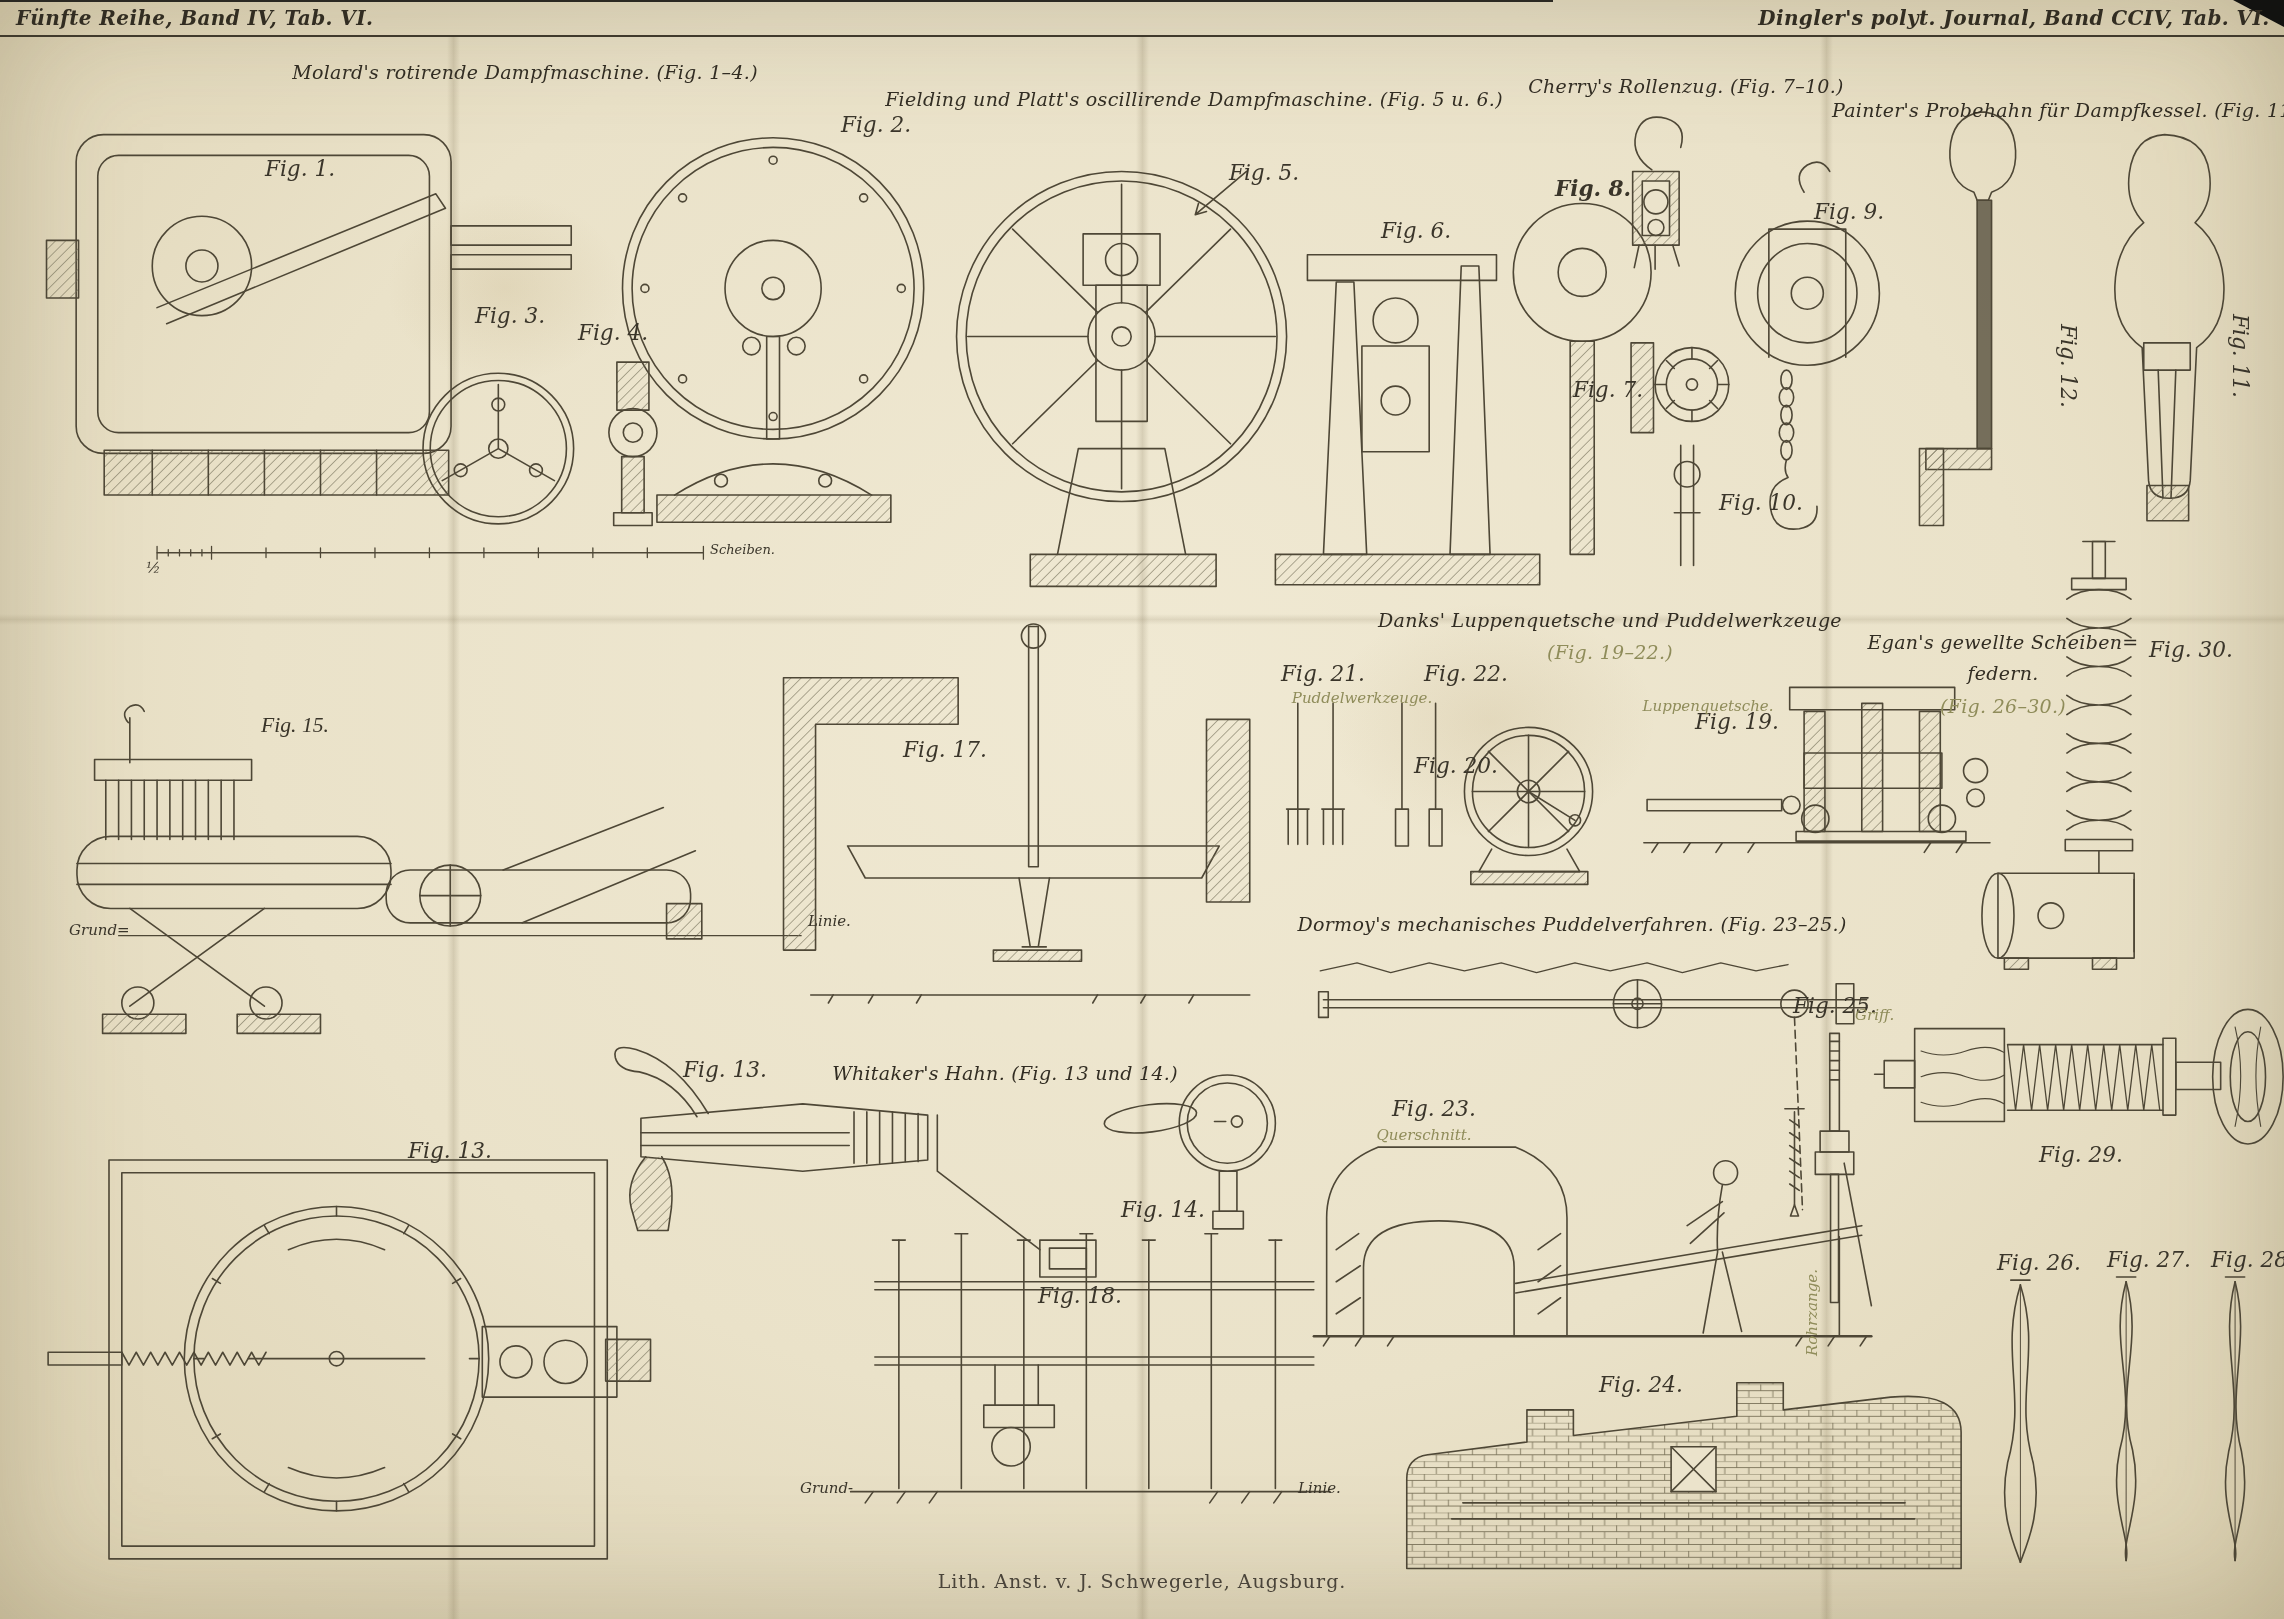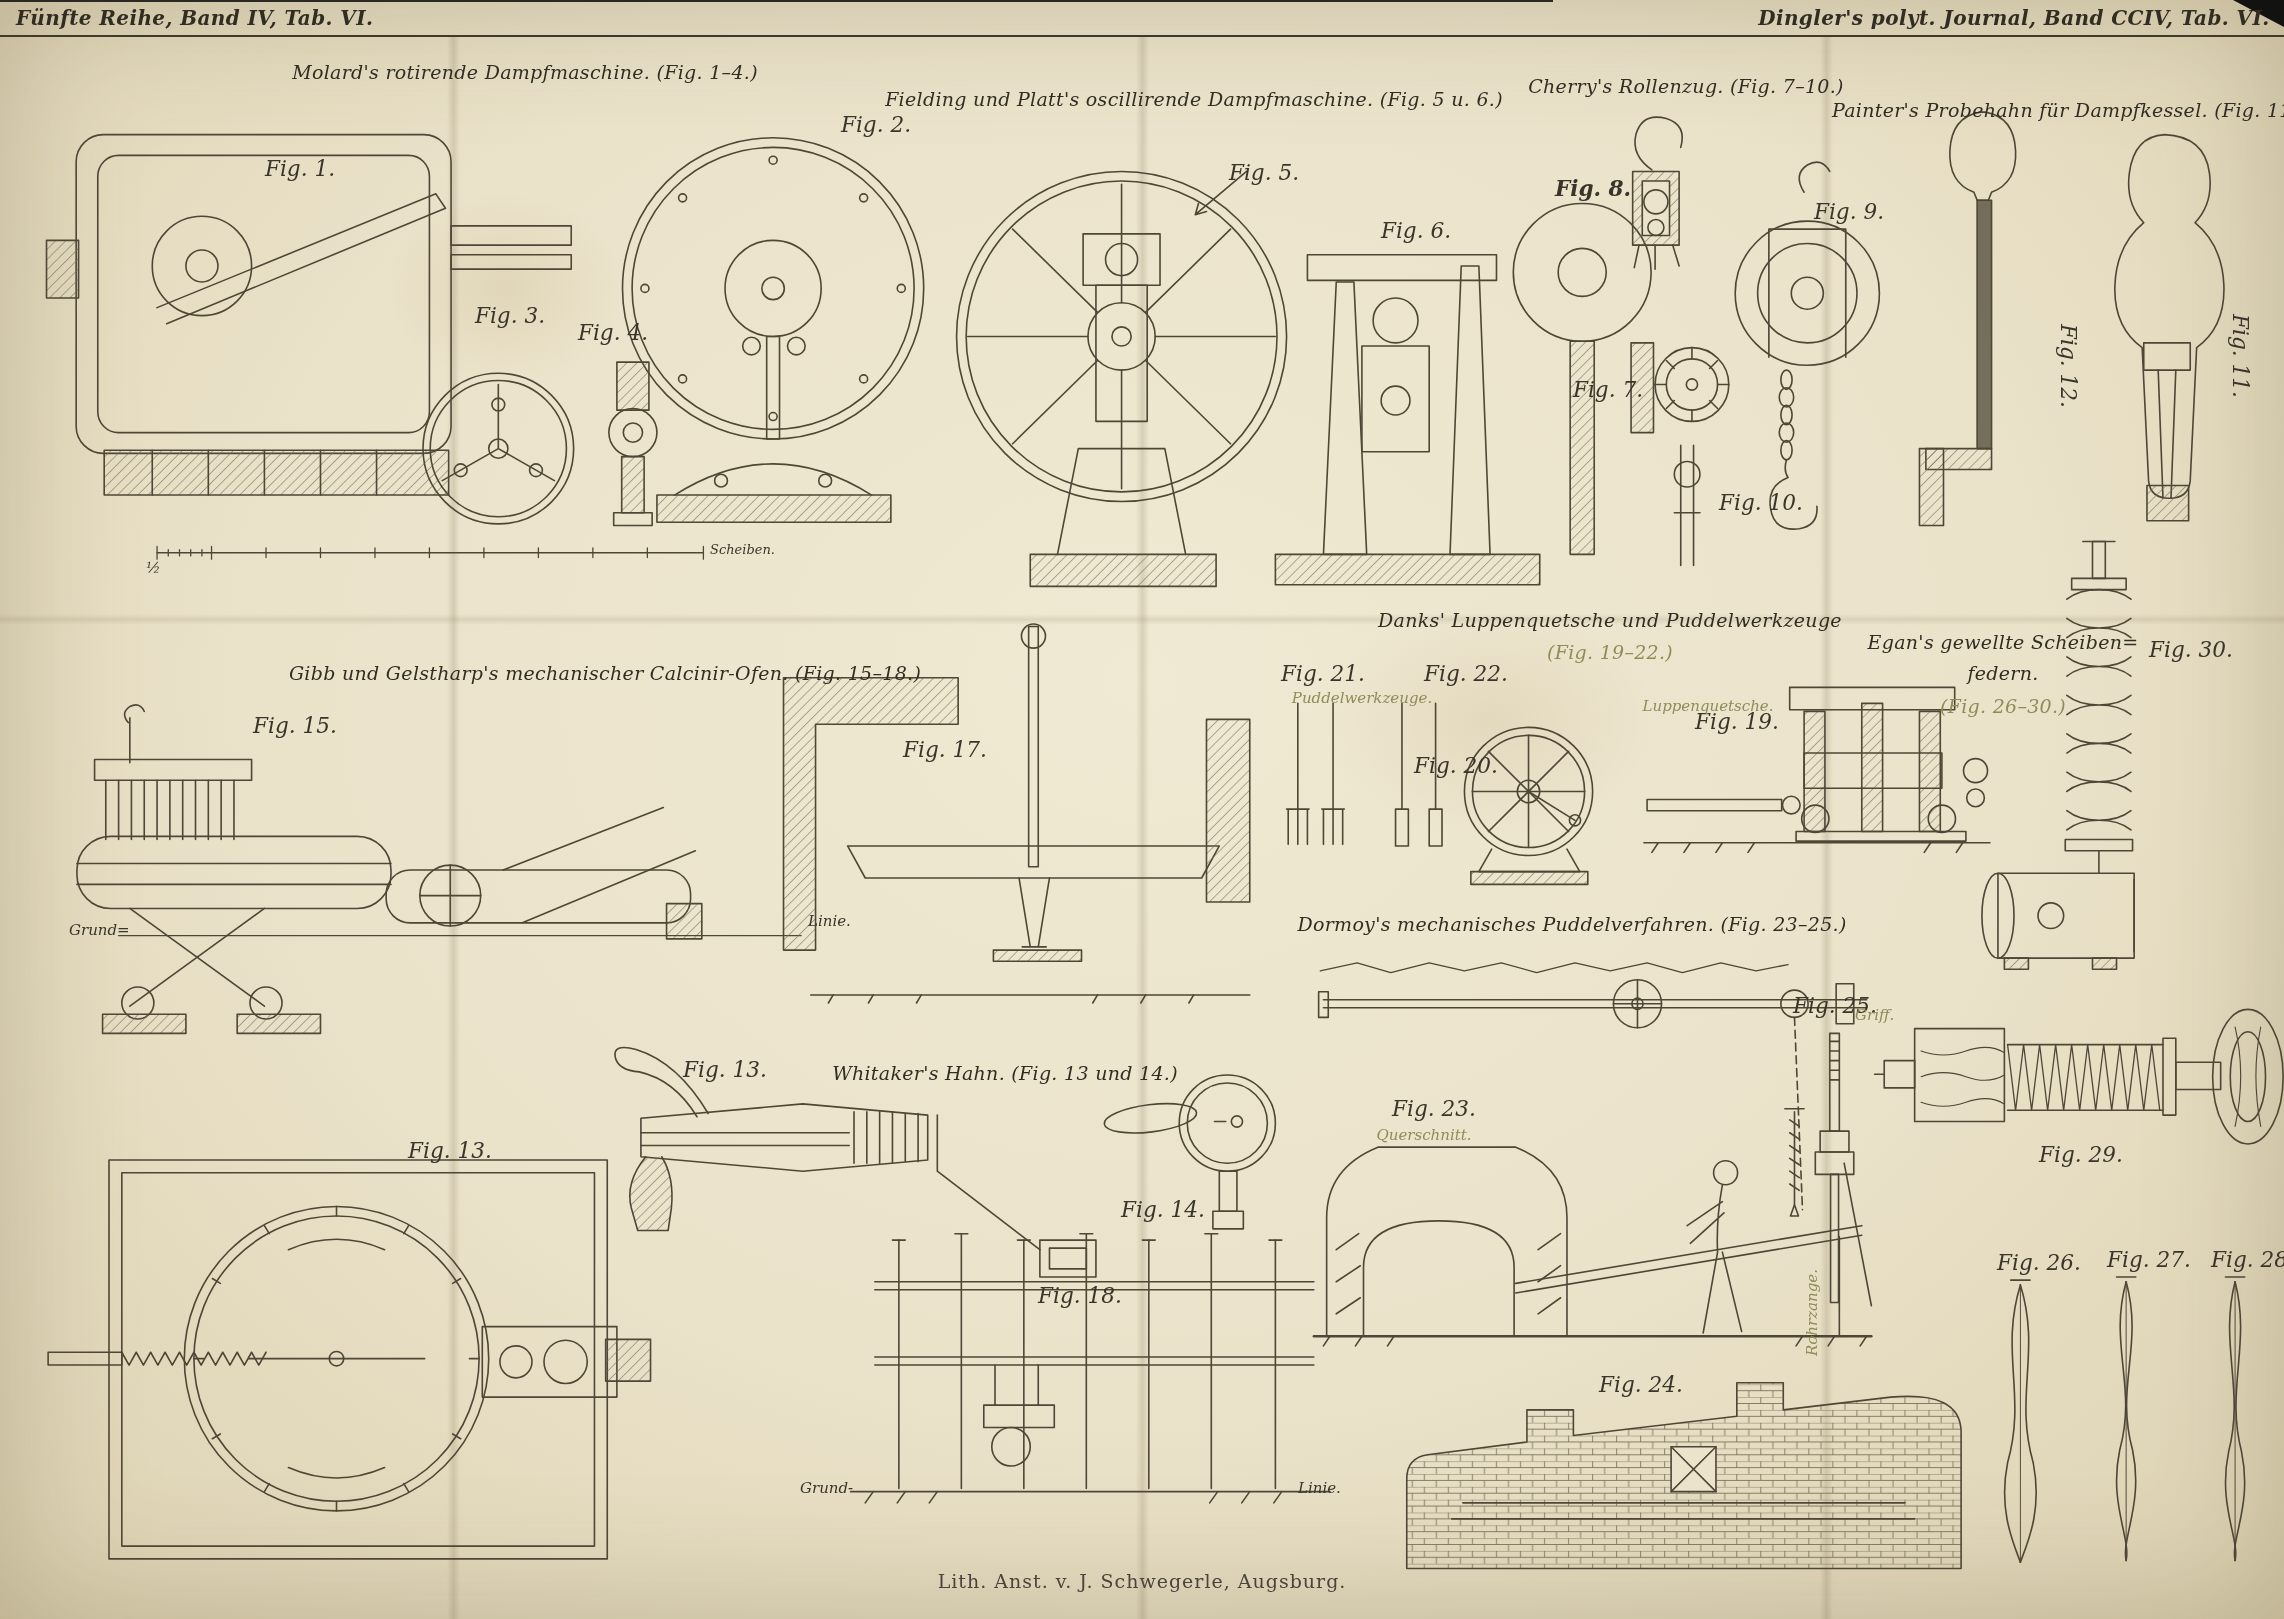--- a/index.html
+++ b/index.html
@@ -395,21 +395,20 @@
     </g>
   </svg>
 
   <div class="txt header" style="left:16px;top:6.4px;">Fünfte Reihe, Band IV, Tab. VI.</div>
   <div class="txt header" style="right:14.4px;top:6.4px;">Dingler's polyt. Journal, Band CCIV, Tab. VI.</div>
 
   <div class="txt title c" style="left:525px;top:61px;">Molard's rotirende Dampfmaschine. (Fig. 1–4.)</div>
   <div class="txt title c" style="left:1194px;top:88px;">Fielding und Platt's oscillirende Dampfmaschine. (Fig. 5 u. 6.)</div>
   <div class="txt title c" style="left:1686px;top:75px;">Cherry's Rollenzug. (Fig. 7–10.)</div>
   <div class="txt title c" style="left:2097px;top:99px;">Painter's Probehahn für Dampfkessel. (Fig. 11 u. 12.)</div>
-  <div class="txt title c" style="left:605px;top:662px;">Gibb und Gelstharp's mechanischer Calcinir-Ofen. (Fig. 15–18.)</div>
   <div class="txt title c" style="left:1610px;top:609px;">Danks' Luppenquetsche und Puddelwerkzeuge</div>
   <div class="txt title c olive" style="left:1610px;top:641px;">(Fig. 19–22.)</div>
   <div class="txt title c" style="left:2003px;top:631px;">Egan's gewellte Scheiben=</div>
   <div class="txt title c" style="left:2003px;top:662px;">federn.</div>
   <div class="txt title c olive" style="left:2003px;top:695px;">(Fig. 26–30.)</div>
   <div class="txt title c" style="left:1572px;top:913px;">Dormoy's mechanisches Puddelverfahren. (Fig. 23–25.)</div>
   <div class="txt title c" style="left:1005px;top:1062px;">Whitaker's Hahn. (Fig. 13 und 14.)</div>
 
   <div class="txt figlabel c" style="left:300px;top:156px;">Fig. 1.</div>
   <div class="txt figlabel c" style="left:876px;top:112px;">Fig. 2.</div>
@@ -418,21 +417,21 @@
   <div class="txt figlabel c" style="left:1264px;top:160px;">Fig. 5.</div>
   <div class="txt figlabel c" style="left:1416px;top:218px;">Fig. 6.</div>
   <div class="txt figlabel c" style="left:1608px;top:377px;">Fig. 7.</div>
   <div class="txt figlabel c" style="left:1593px;top:176px;font-weight:bold;">Fig. 8.</div>
   <div class="txt figlabel c" style="left:1849px;top:199px;">Fig. 9.</div>
   <div class="txt figlabel c" style="left:1761px;top:490px;">Fig. 10.</div>
   <div class="txt figlabel rot90" style="left:2253px;top:314px;">Fig. 11.</div>
   <div class="txt figlabel rot90" style="left:2081px;top:324px;">Fig. 12.</div>
   <div class="txt figlabel c" style="left:725px;top:1057px;">Fig. 13.</div>
   <div class="txt figlabel c" style="left:1163px;top:1170px;margin-top:27px;">Fig. 14.</div>
-  <div class="txt figlabel c" style="left:295px;top:713px;">Fig. 15.</div>
+  <div class="txt figlabel c" style="left:295px;top:713px;font-family:Liberation Serif, serif;">Fig. 15.</div>
   <div class="txt figlabel c" style="left:450px;top:1138px;">Fig. 13.</div>
   <div class="txt figlabel c" style="left:945px;top:737px;">Fig. 17.</div>
   <div class="txt figlabel c" style="left:1080px;top:1283px;">Fig. 18.</div>
   <div class="txt figlabel c" style="left:1737px;top:709px;">Fig. 19.</div>
   <div class="txt figlabel c" style="left:1456px;top:753px;">Fig. 20.</div>
   <div class="txt figlabel c" style="left:1323px;top:661px;">Fig. 21.</div>
   <div class="txt figlabel c" style="left:1420px;top:661px;margin-left:46px;">Fig. 22.</div>
   <div class="txt figlabel c" style="left:1434px;top:1096px;">Fig. 23.</div>
   <div class="txt figlabel c" style="left:1641px;top:1372px;">Fig. 24.</div>
   <div class="txt figlabel c" style="left:1835px;top:993px;">Fig. 25.</div>

